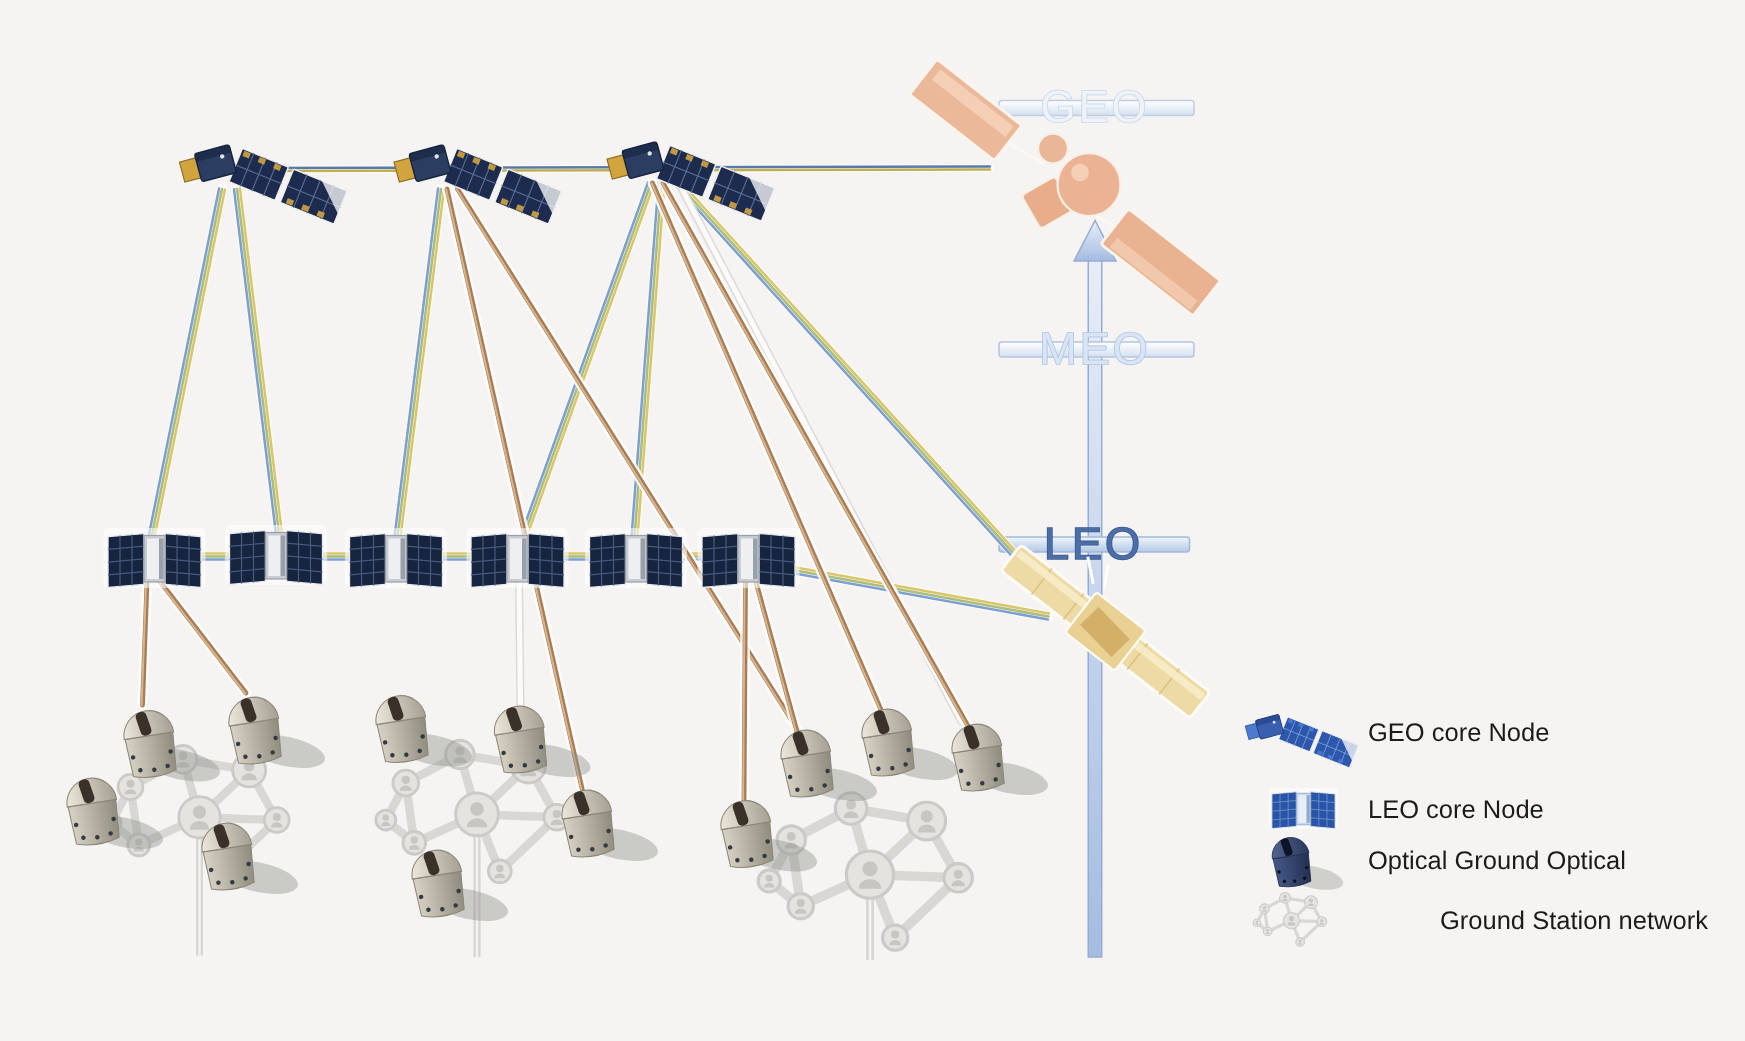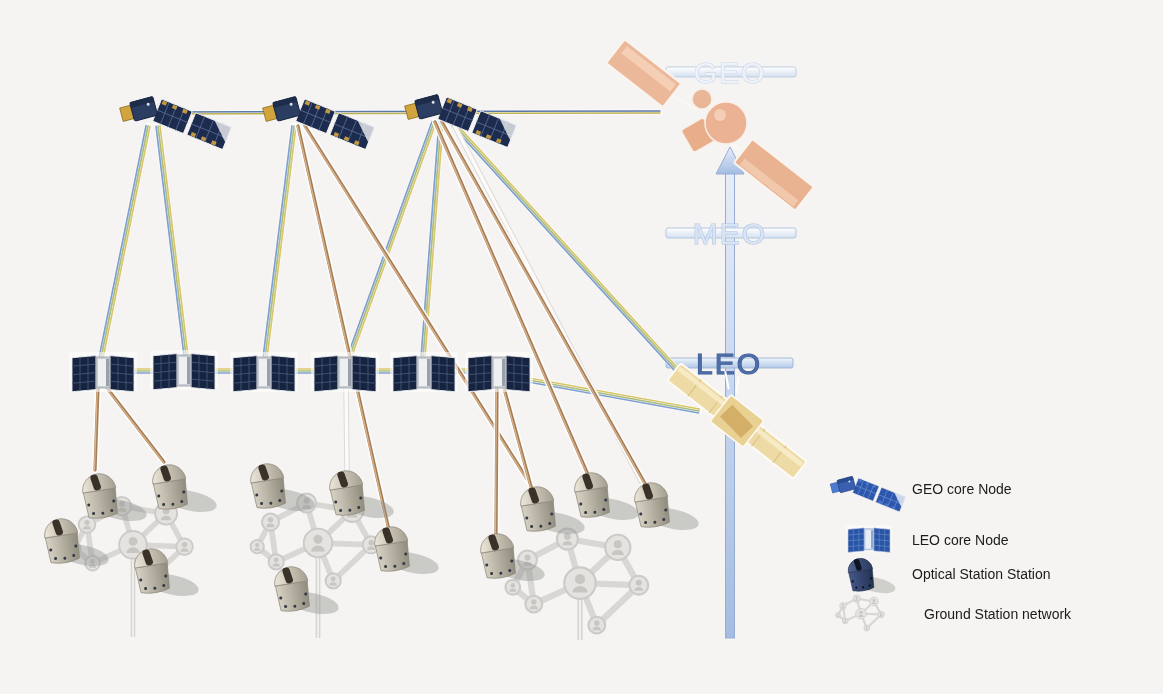--- a/index.html
+++ b/index.html
@@ -1,19 +1,19 @@
 <!DOCTYPE html>
 <html><head>
 <meta charset="utf-8">
 <style>
   html,body{margin:0;padding:0;background:#f5f4f2;}
   .stage{position:relative;width:1163px;height:694px;background:#f5f4f2;overflow:hidden;
          font-family:"Liberation Sans",sans-serif;text-decoration:underline;}
   .stage svg{position:absolute;left:0;top:0;}
-  .legend-label{position:absolute;font-size:14px;line-height:20px;color:#1b1b1b;white-space:nowrap;text-align:right;}
+  .legend-label{position:absolute;font-size:17px;line-height:20px;color:#1b1b1b;white-space:nowrap;text-align:right;}
 </style>
 </head>
 <body>
 
 <div class="stage">
   <svg id="diagram" width="1163" height="694" viewBox="0 0 1163 694">
     <defs>
       <linearGradient id="gBase" x1="0" y1="0" x2="1" y2="0">
         <stop offset="0" stop-color="#d8d3c4"></stop>
           <stop offset="1" stop-color="#8f8b7d"></stop>
@@ -774,16 +774,16 @@
         <path d="M 12.16 46.8 A 3.84 3.36 0 0 1 19.84 46.8 Z" fill="#c7c6c3"></path>
         <circle cx="-64" cy="6" r="7" fill="#e4e3e0" stroke="#cbcac7" stroke-width="2"></circle>
         <circle cx="-64" cy="4.25" r="2.24" fill="#c7c6c3"></circle>
         <path d="M -67.36 10.2 A 3.36 2.94 0 0 1 -60.64 10.2 Z" fill="#c7c6c3"></path>
       </g>
     </svg>
 
   <div>
     <span class="legend-label" id="leg0" style="left: 912px; top: 479px;">GEO core Node</span>
     <span class="legend-label" id="leg1" style="left: 912px; top: 530px;">LEO core Node</span>
-    <span class="legend-label" id="leg2" style="left: 912px; top: 564px;">Optical Station Station</span>
-    <span class="legend-label" id="leg3" style="left: 924px; top: 604px;">Ground Station network</span>
+    <span class="legend-label" id="leg2" style="left: 912px; top: 564px;">Optical Ground Optical</span>
+    <span class="legend-label" id="leg3" style="left: 960px; top: 604px;">Ground Station network</span>
   </div>
 </div>
 
 </body></html>

